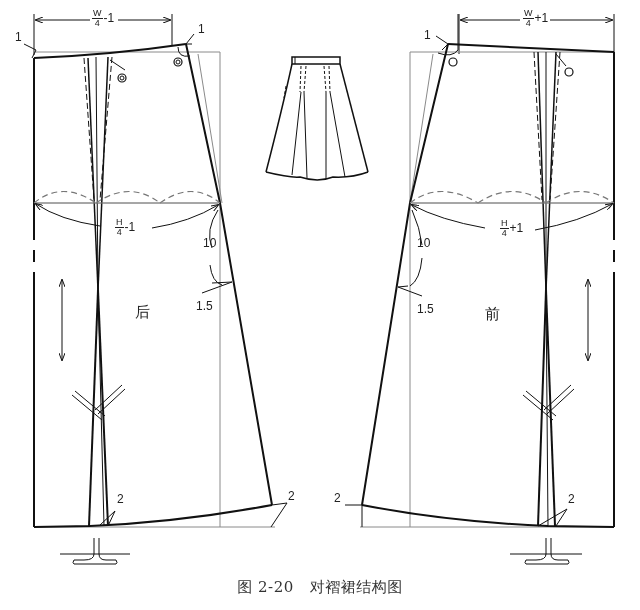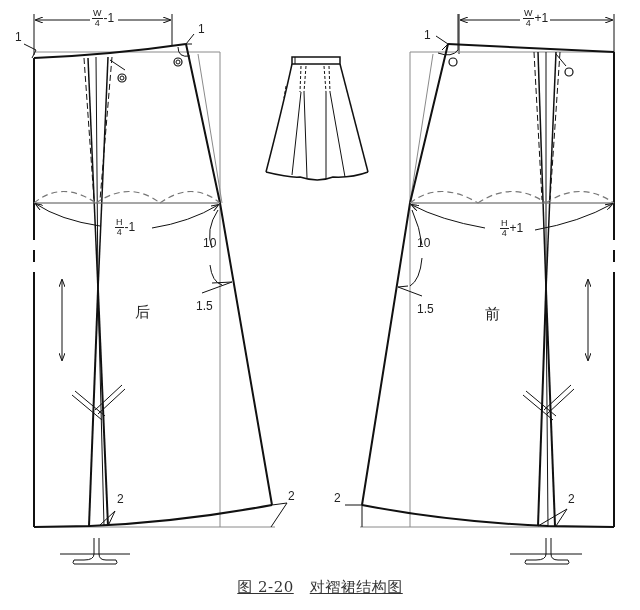--- a/index.html
+++ b/index.html
@@ -5,21 +5,21 @@
   html, body { margin: 0; padding: 0; background: #ffffff; }
   body { width: 640px; height: 610px; position: relative; overflow: hidden; font-family: "DejaVu Sans", sans-serif; }
   #canvas { position: absolute; left: 0; top: 0; width: 640px; height: 610px; }
   .lbl { position: absolute; color: #222; font-family: "Liberation Sans", "DejaVu Sans", sans-serif; font-size: 12px; line-height: 1; white-space: nowrap; }
   .frac { position: absolute; font-family: "Liberation Sans", sans-serif; font-size: 11px; color: #222; display: flex; align-items: center; }
   .frac .fr { display: inline-flex; flex-direction: column; align-items: center; line-height: 0.95; font-size: 9px; }
   .frac .fr .num { border-bottom: 1px solid #222; padding: 0 1px; }
   .frac .rest { font-size: 12px; margin-left: 1px; }
   .cjk { position: absolute; font-family: "DejaVu Serif", serif; font-size: 15px; color: #222; }
   .caption { position: absolute; left: 0; width: 640px; top: 578px; text-align: center; font-family: "DejaVu Serif", serif; font-size: 15px; color: #333; letter-spacing: 0.5px; }
-  .caption span { margin: 12px 8px; text-decoration: underline; }
+  .caption span { margin: 12px 8px; }
 </style>
 </head>
 <body>
 
 <svg id="canvas" viewBox="0 0 640 610" xmlns="http://www.w3.org/2000/svg">
   <defs>
     <marker id="arr" markerWidth="8" markerHeight="6" refX="7" refY="3" orient="auto" markerUnits="userSpaceOnUse">
       <path d="M0,0 L8,3 L0,6" fill="none" stroke="#111" stroke-width="1"></path>
     </marker>
     <marker id="arrs" markerWidth="8" markerHeight="6" refX="1" refY="3" orient="auto" markerUnits="userSpaceOnUse">

